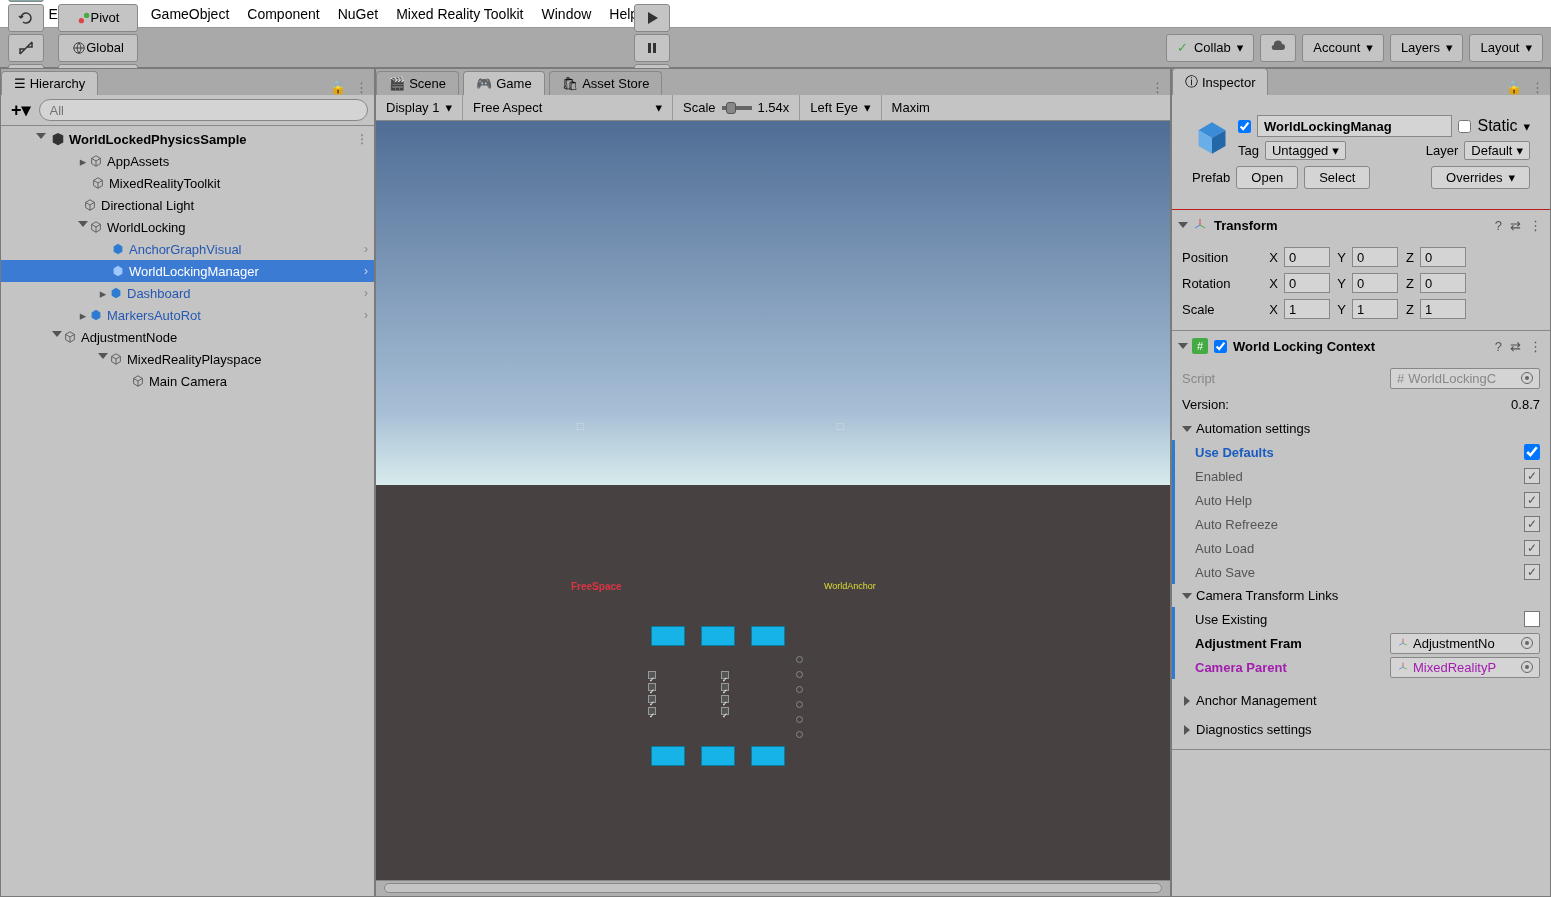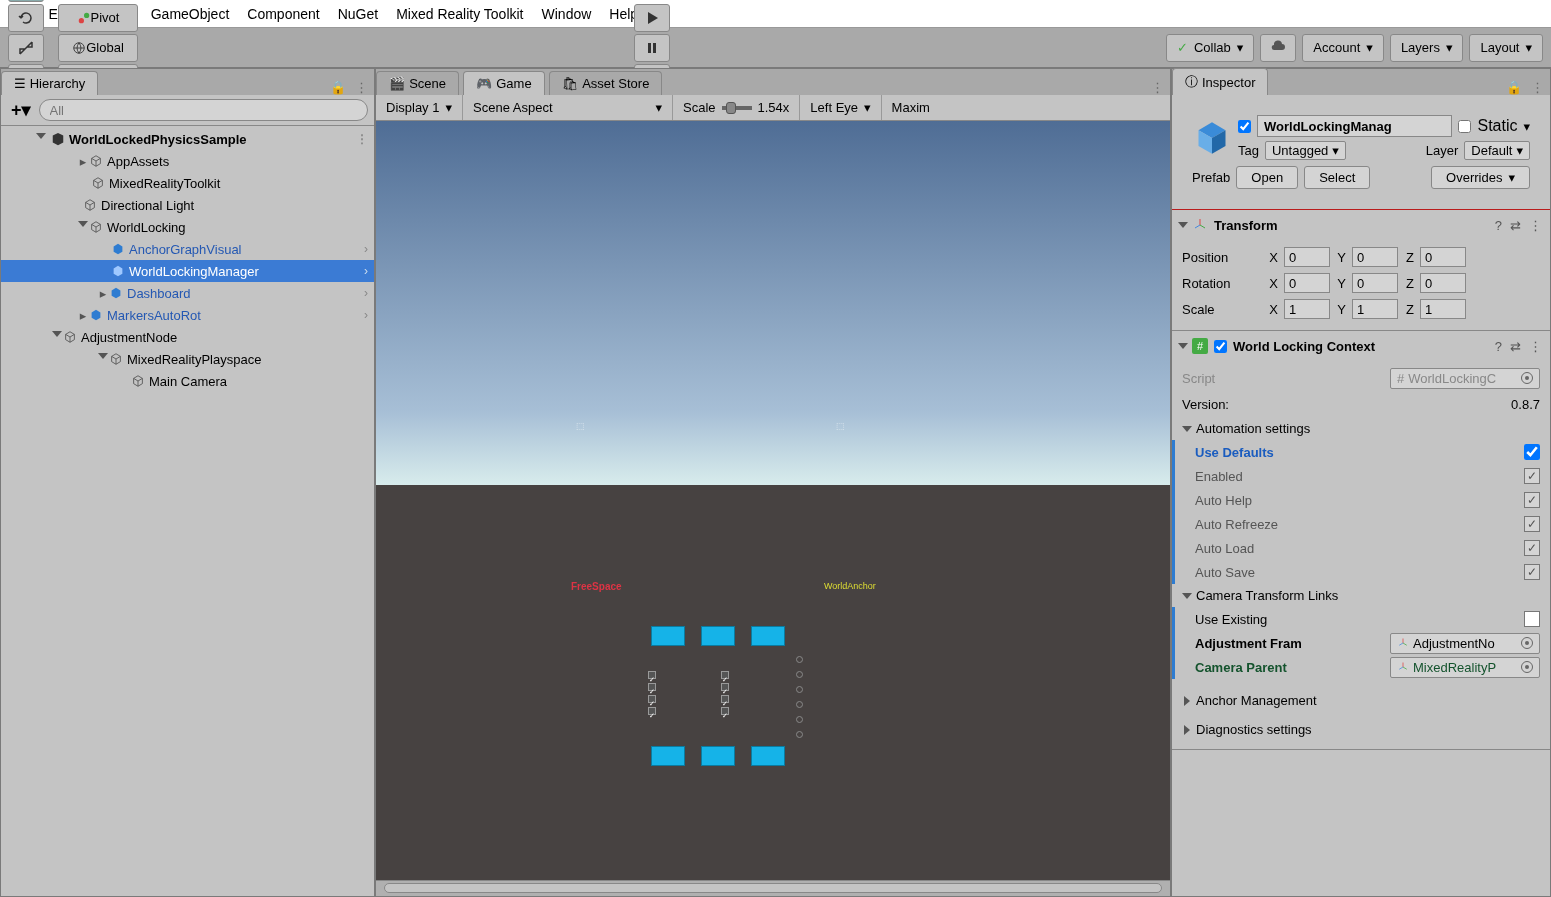--- a/index.html
+++ b/index.html
@@ -347,21 +347,21 @@
       <div class="panel-header-icons">
           <span>⋮</span>
         </div>
     </div>
     <div class="game-toolbar">
       <div class="gt-item">
           <span>Display 1</span>
           <span>▾</span>
         </div>
       <div class="gt-item" style="flex:0 0 210px;">
-          <span>Scene Aspect</span>
+          <span>Free Aspect</span>
           <span style="margin-left:auto;">▾</span>
         </div>
       <div class="gt-item">
           <span>Scale</span>
           <span style="width:30px;height:4px;background:#666;position:relative;">
             <span style="position:absolute;left:4px;top:-4px;width:10px;height:12px;background:#888;border:1px solid #555;border-radius:3px;"></span>
           </span>
           <span>1.54x</span>
         </div>
       <div class="gt-item">
@@ -611,21 +611,21 @@
               <div class="obj-field" style="font-weight:normal;">
                 <svg width="12" height="12" viewBox="0 0 16 16">
                   <path stroke="#d44" d="M8 8V2"></path>
                   <path stroke="#4a4" d="M8 8l5 3"></path>
                   <path stroke="#48d" d="M8 8l-5 3"></path>
                 </svg>
                 <span>AdjustmentNo</span>
                 <span class="circ"></span>
               </div>
             </div>
-          <div class="prop-row" style="color:#14532d;font-weight:bold;">
+          <div class="prop-row" style="color:#a21caf;font-weight:bold;">
               <span class="lbl">Camera Parent</span>
               <div class="obj-field" style="font-weight:normal;">
                 <svg width="12" height="12" viewBox="0 0 16 16">
                   <path stroke="#d44" d="M8 8V2"></path>
                   <path stroke="#4a4" d="M8 8l5 3"></path>
                   <path stroke="#48d" d="M8 8l-5 3"></path>
                 </svg>
                 <span>MixedRealityP</span>
                 <span class="circ"></span>
               </div>

